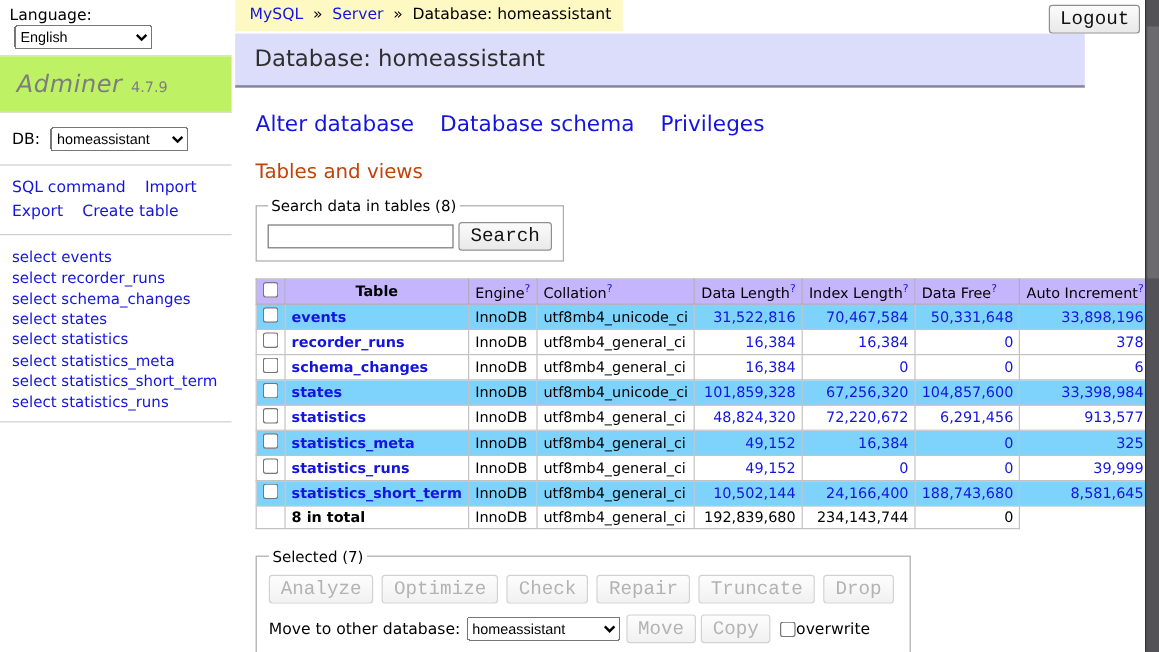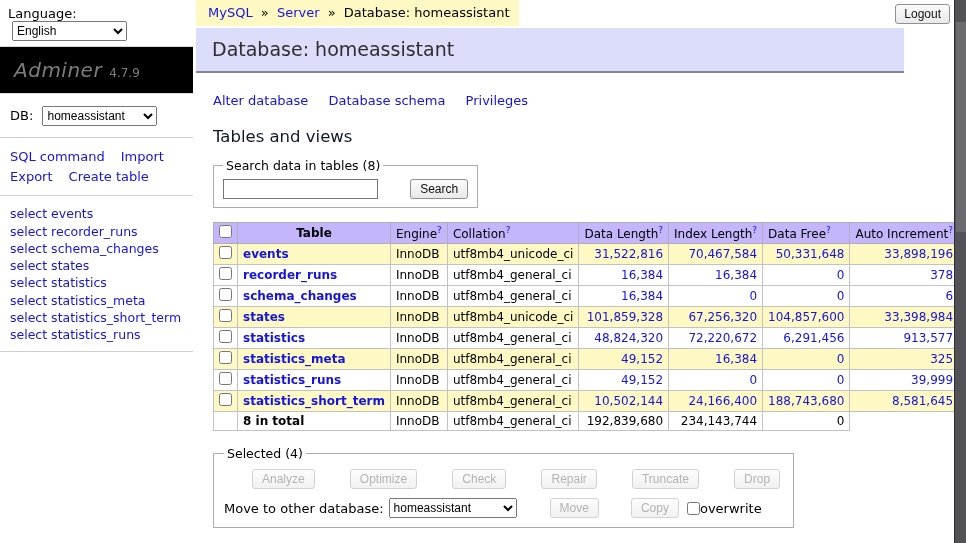--- a/index.html
+++ b/index.html
@@ -10,65 +10,65 @@
   
   .scrollbar { position:fixed; top:0; right:0; width:12px; height:100%;
     background:#535357; border-left:1px solid #2d2d2f; z-index:50; }
   .scrollbar .thumb { position:absolute; top:22px; left:1px; width:10px; height:210px;
     background:#6a6a6f; }
 
   
   .sidebar { position:absolute; top:0; left:0; width:193px; }
   .lang-row { padding:6px 8px 5px 8px; border-bottom:1px solid #d6d6d6; }
   .lang-row select { width:115px; height:20px; font-size:12px; margin-left:4px; }
-  .brand-band { background:#000000; border-bottom:1px solid #dcdcdc; padding:11px 14px; }
+  .brand-band { background:#bef264; border-bottom:1px solid #dcdcdc; padding:11px 14px; }
   .brand { font-style:italic; font-size:20px; color:#7d7d7d; letter-spacing:0.5px; }
   .brand-ver { font-size:12px; color:#7d7d7d; margin-left:3px; }
   .db-row { padding:12px 10px 11px 10px; }
   .db-row select { width:115px; height:20px; font-size:12px; margin-left:5px; }
   .side-hr { border:none; border-top:1px solid #cfcfcf; }
   .side-actions { padding:9px 10px 8px 10px; line-height:1.55; font-size:13px; }
   .side-actions a { margin-right:16px; }
   .side-links { padding:9px 10px 8px 10px; font-size:12.5px; line-height:1.38; }
   .side-links a { display:block; }
 
   
   .main { position:absolute; top:0; left:196px; width:708px; }
   .breadcrumb { display:inline-block; background:#fef9c3; padding:5px 10px 6px 12px;
     font-size:13px; }
   .breadcrumb .sep { color:#000; margin:0 4px; }
   .titlebar { background:#dcdcfb; border-bottom:2px solid #84849c; margin-top:2px;
     padding:10px 14px 11px 16px; font-size:19px; color:#2e2e2e; }
   .content { padding-left:17px; }
-  .links-row { margin-top:20px; font-size:13px; }
+  .links-row { margin-top:20px; font-size:18px; }
   .links-row a { margin-right:16px; }
-  h3.section { margin-top:19px; font-size:16.5px; font-weight:normal; color:#0f172a; }
+  h3.section { margin-top:19px; font-size:16.5px; font-weight:normal; color:#c2410c; }
 
   fieldset { border:1px solid #ababab; width:-moz-fit-content; width:fit-content;
     padding:6px 9px 8px 9px; margin-top:12px; }
   legend { font-size:12.5px; padding:0 3px; }
   .search-fs input[type=text] { width:155px; height:20px; border:1px solid #767676;
     font-size:12px; padding:1px 3px; }
-  button { font-family:Liberation Sans, sans-serif; font-size:12px; color:#111;
+  button { font-family:Liberation Mono, monospace; font-size:16px; color:#111;
     background:linear-gradient(#fbfbfb,#e9e9e9); border:1px solid #8f8f8f;
-    border-radius:3px; padding:2px 9px; cursor:pointer;margin-left:28px; }
+    border-radius:3px; padding:2px 9px; cursor:pointer; }
   button.dis { color:#b3b3b3; border-color:#d2d2d2;
     background:linear-gradient(#fdfdfd,#f1f1f1); cursor:default; }
   .logout-btn { position:absolute; top:4px; right:16px; z-index:60; padding:2px 8px; }
 
   
   table.tbl { border-collapse:collapse; margin-top:14px; font-size:12px; }
   .tbl th, .tbl td { border:1px solid #c2c2c6; padding:2px 5px; height:18px;
     white-space:nowrap; }
   .tbl thead th { background:#c4b5fd; font-weight:normal; text-align:left;
     border-color:#aeaeba; }
   .tbl thead th.c-name { font-weight:bold; text-align:center; }
   .tbl sup { font-size:9px; }
   .tbl sup a { color:#1414dd; }
-  tr.shade td { background:#fef9c3; }
+  tr.shade td { background:#7dd3fc; }
   .tbl td.num, .tbl td.numb { text-align:right; }
   .tbl td.num a { color:#1414dd; }
   .tbl .c-check { width:20px; text-align:center; }
   .tbl .c-name  { min-width:118px; }
   .tbl .c-eng   { min-width:43px; }
   .tbl .c-coll  { min-width:97px; }
   .tbl .c-dl    { min-width:70px; }
   .tbl .c-il    { min-width:70px; }
   .tbl .c-df    { min-width:67px; }
   .tbl .c-ai    { min-width:73px; }
@@ -275,21 +275,21 @@
           <td class="c-eng">InnoDB</td>
           <td class="c-coll">utf8mb4_general_ci</td>
           <td class="c-dl numb">192,839,680</td>
           <td class="c-il numb">234,143,744</td>
           <td class="c-df numb">0</td>
         </tr>
       </tbody>
     </table>
 
     <fieldset class="sel-fs">
-      <legend>Selected (4)</legend>
+      <legend>Selected (7)</legend>
       <div class="btn-row">
         <button class="dis">Analyze</button>
         <button class="dis">Optimize</button>
         <button class="dis">Check</button>
         <button class="dis">Repair</button>
         <button class="dis">Truncate</button>
         <button class="dis">Drop</button>
       </div>
       <div class="move-row">
         <span>Move to other database:</span>

